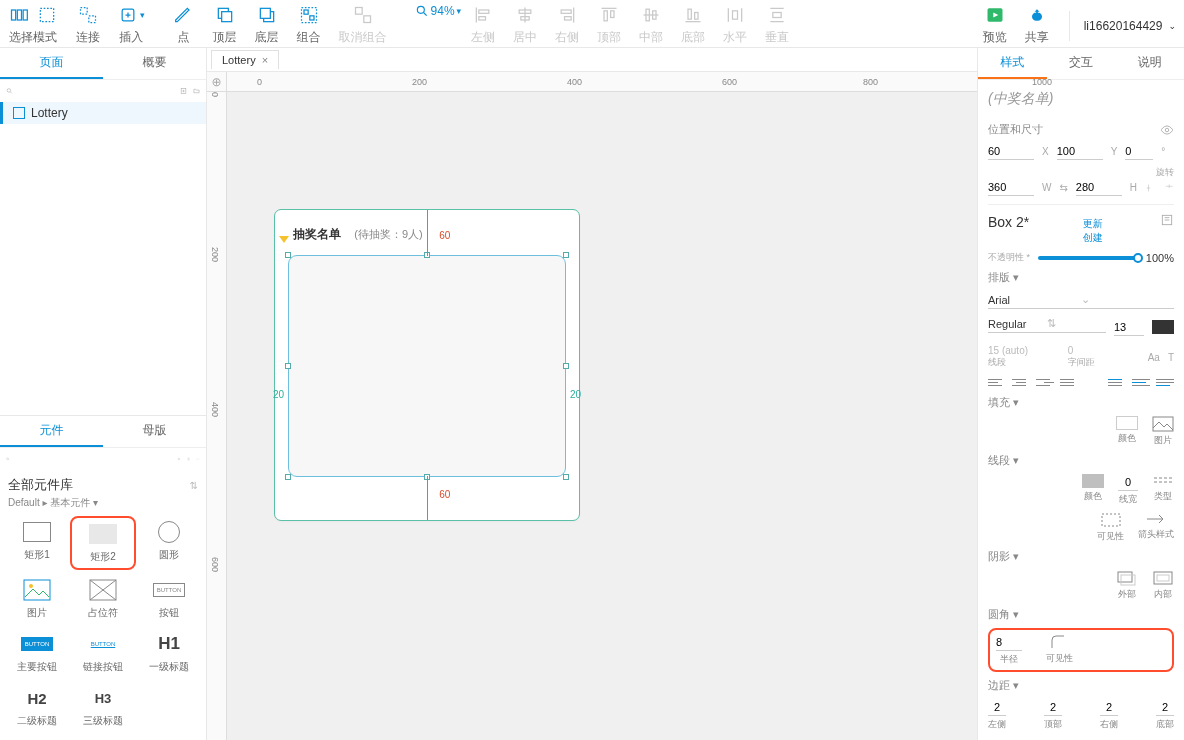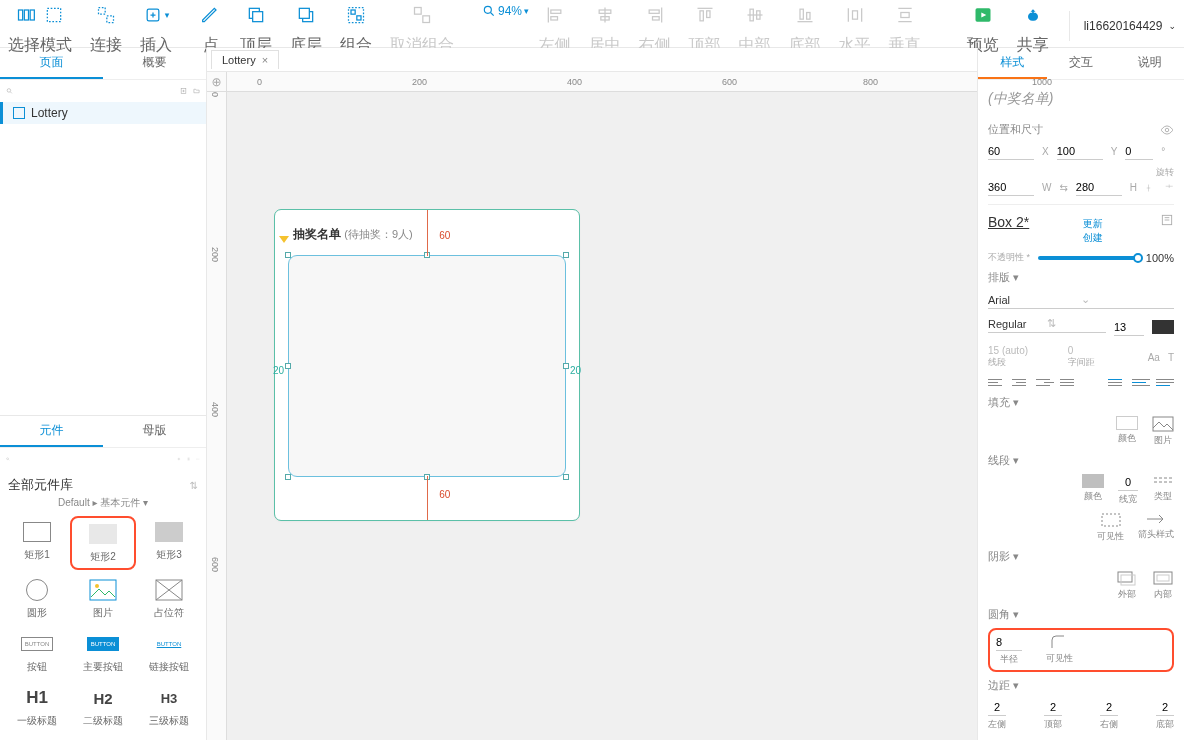--- a/index.html
+++ b/index.html
@@ -5,21 +5,21 @@
 * { box-sizing: border-box; margin: 0; padding: 0; font-family: -apple-system, "Segoe UI", Arial, sans-serif; }
 body { width: 1184px; height: 740px; background: #fff; font-size: 12px; color: #333; overflow: hidden; display: flex; flex-direction: column; }
 
 
 .toolbar { height: 48px; display: flex; align-items: flex-start; padding: 4px 8px 0; border-bottom: 1px solid #e8e8e8; }
 .tb-group { display: flex; flex-direction: column; align-items: center; margin-right: 18px; font-size: 10px; color: #666; }
 .tb-icons { display: flex; gap: 6px; align-items: center; }
 .tb-icon { height: 22px; min-width: 22px; display: flex; align-items: center; justify-content: center; color: #0b8fd6; cursor: pointer; }
 .tb-icon.dis { color: #c9c9c9; }
 .tb-icon svg { width: 20px; height: 20px; }
-.tb-label { margin-top: 9px; font-size: 16px; }
+.tb-label { margin-top: 3px; font-size: 12px; }
 .tb-label.dis { color: #c9c9c9; }
 .zoom { display: flex; align-items: center; color: #0b8fd6; font-size: 12px; gap: 2px; cursor: pointer; margin: 0 10px; }
 .zoom .mag { width: 14px; height: 14px; }
 .flex1 { flex: 1; }
 .user { display: flex; align-items: center; font-size: 12px; color: #333; gap: 6px; cursor: pointer; }
 
 
 .main { flex: 1; display: flex; min-height: 0; }
 .left { width: 207px; border-right: 1px solid #e8e8e8; display: flex; flex-direction: column; }
 .center { flex: 1; display: flex; flex-direction: column; background: #f0f0f0; position: relative; min-width: 0; }
@@ -32,62 +32,62 @@
 .search-row { display: flex; align-items: center; padding: 4px 6px; gap: 6px; color: #999; }
 .search-row input { flex: 1; border: none; outline: none; font-size: 12px; }
 .mini-icon { width: 14px; height: 14px; color: #aaa; cursor: pointer; }
 .tree-item { display: flex; align-items: center; gap: 6px; padding: 4px 10px; background: #eef7fd; font-size: 12px; border-left: 3px solid #0b8fd6; cursor: pointer; }
 .tree-item .pg { width: 12px; height: 12px; border: 1px solid #0b8fd6; }
 
 .left-split { flex: 1; }
 .left-bottom { border-top: 1px solid #e8e8e8; display: flex; flex-direction: column; min-height: 0; }
 
 .lib-header { padding: 6px 8px 2px; font-size: 13px; display: flex; align-items: center; justify-content: space-between; }
-.lib-sub { padding: 0 8px 6px; font-size: 10px; color: #888; text-align: center; }
+.lib-sub { padding: 0 8px 6px; font-size: 10px; color: #888; }
 .widget-grid { display: grid; grid-template-columns: repeat(3, 1fr); gap: 4px 0; padding: 0 4px 8px; overflow-y: auto; }
 .widget { display: flex; flex-direction: column; align-items: center; gap: 4px; padding: 4px 2px; font-size: 10px; color: #666; cursor: pointer; }
 .widget .icon-box { width: 32px; height: 24px; display: flex; align-items: center; justify-content: center; }
 .widget.hl { border: 2px solid #ff4d2e; border-radius: 8px; }
 
 
 .doc-tabs { height: 24px; background: #fff; display: flex; align-items: center; padding-left: 4px; border-bottom: 1px solid #e8e8e8; }
 .doc-tab { display: flex; align-items: center; gap: 6px; padding: 3px 10px; background: #fff; border: 1px solid #e0e0e0; border-bottom: none; font-size: 11px; }
 .doc-tab .close { color: #888; cursor: pointer; }
 .ruler-corner { position: absolute; top: 24px; left: 0; width: 20px; height: 20px; background: #fafafa; border-right: 1px solid #ddd; border-bottom: 1px solid #ddd; z-index: 3; display:flex; align-items:center; justify-content:center; color:#aaa; }
 .ruler-h { position: absolute; top: 24px; left: 20px; right: 0; height: 20px; background: #fafafa; border-bottom: 1px solid #ddd; z-index: 2; font-size: 9px; color: #888; }
 .ruler-h span { position: absolute; top: 5px; }
 .ruler-v { position: absolute; top: 44px; left: 0; width: 20px; bottom: 0; background: #fafafa; border-right: 1px solid #ddd; z-index: 2; font-size: 9px; color: #888; }
 .ruler-v span { position: absolute; left: 3px; writing-mode: vertical-rl; }
 .canvas-wrap { position: absolute; top: 44px; left: 20px; right: 0; bottom: 0; overflow: auto; background: #f0f0f0; }
 .sheet { position: absolute; top: 0; left: 30px; width: 920px; height: 740px; }
 .panel-card { position: absolute; background: #fff; border-radius: 6px; box-shadow: 0 1px 3px rgba(0,0,0,0.06); padding: 16px 18px; }
 .panel-card.sel { outline: 1px solid #5bc0a8; }
 .panel-title { font-size: 12px; font-weight: 600; }
-.panel-sub { font-size: 11px; color: #888; font-weight: 400; text-align: center; }
+.panel-sub { font-size: 11px; color: #888; margin-left: 10px; font-weight: 400; text-align: center; }
 .inner-box { position: absolute; background: #f7f7f7; border-radius: 8px; }
 .inner-box.sel { outline: 1px solid #6cc0de; }
 .handle { position: absolute; width: 6px; height: 6px; background: #fff; border: 1px solid #5aa; }
 .dim-label { position: absolute; font-size: 10px; }
 .dim-label.red { color: #d84a2b; }
-.dim-label.teal { color: #2baea0; }
+.dim-label.teal { color: #2baea0; margin-top: 24px; }
 .sel-marker { position:absolute; width:0; height:0; border-left:5px solid transparent; border-right:5px solid transparent; border-top:7px solid #f5c22e; }
 
 
 .r-tabs { display: flex; border-bottom: 1px solid #eee; }
 .r-tab { flex: 1; text-align: center; padding: 6px 0; font-size: 12px; color: #666; cursor: pointer; }
 .r-tab.active { color: #0b8fd6; border-bottom: 2px solid #f97316; }
 .r-body { flex: 1; overflow-y: auto; padding: 6px 10px 10px; }
 .r-name { font-size: 14px; color: #999; font-style: italic; padding: 4px 0 8px; }
 .r-section { font-size: 11px; color: #888; margin: 6px 0; display: flex; justify-content: space-between; align-items: center; }
 .r-row { display: flex; align-items: center; gap: 8px; margin-bottom: 6px; font-size: 11px; }
 .r-input { width: 46px; border: none; border-bottom: 1px solid #ccc; font-size: 11px; padding: 2px 0; outline: none; }
 .r-label-tiny { font-size: 9px; color: #aaa; }
 .r-unit { color: #aaa; font-size: 10px; }
 .style-name { display: flex; align-items: baseline; justify-content: space-between; margin-bottom: 6px; }
-.style-name .nm { font-size: 14px; text-decoration: underline; }
+.style-name .nm { font-size: 14px; }
 .links { display: flex; flex-direction: column; font-size: 10px; color: #0b8fd6; align-items: flex-end; }
 .slider { flex: 1; height: 4px; background: #0b8fd6; border-radius: 2px; position: relative; }
 .slider .knob { position: absolute; right: -5px; top: -3px; width: 10px; height: 10px; border-radius: 50%; background: #fff; border: 2px solid #0b8fd6; }
 .select-row { display: flex; align-items: center; border-bottom: 1px solid #ccc; padding: 2px 0; font-size: 11px; margin-bottom: 6px; }
 .select-row span { flex: 1; }
 .mini-swatch { width: 22px; height: 14px; background: #333; display: inline-block; }
 .mini-swatch.grey { background: #bfbfbf; }
 .mini-swatch.white { background: #fff; border: 1px solid #ccc; }
 .pair { display: flex; gap: 14px; justify-content: flex-end; }
 .pair .col { display: flex; flex-direction: column; align-items: center; gap: 2px; font-size: 9px; color: #888; }
@@ -354,26 +354,20 @@
             <span>矩形1</span>
           </div>
         <div class="widget hl">
             <div class="icon-box">
               <div style="width:28px;height:20px;background:#e8e8e8"></div>
             </div>
             <span>矩形2</span>
           </div>
         <div class="widget">
             <div class="icon-box">
-              <div style="width:28px;height:20px;background:#ccc"></div>
-            </div>
-            <span>矩形3</span>
-          </div>
-        <div class="widget">
-            <div class="icon-box">
               <div style="width:22px;height:22px;border:1px solid #888;border-radius:50%"></div>
             </div>
             <span>圆形</span>
           </div>
         <div class="widget">
             <div class="icon-box">
               <svg width="28" height="22" viewBox="0 0 28 22">
                 <rect x="1" y="1" width="26" height="20" fill="none" stroke="#0b8fd6"></rect>
                 <circle cx="8" cy="7" r="2" fill="#f5c22e"></circle>
                 <path d="M2 18l8-8 6 6 4-4 6 6" fill="none" stroke="#2fb96a"></path>

